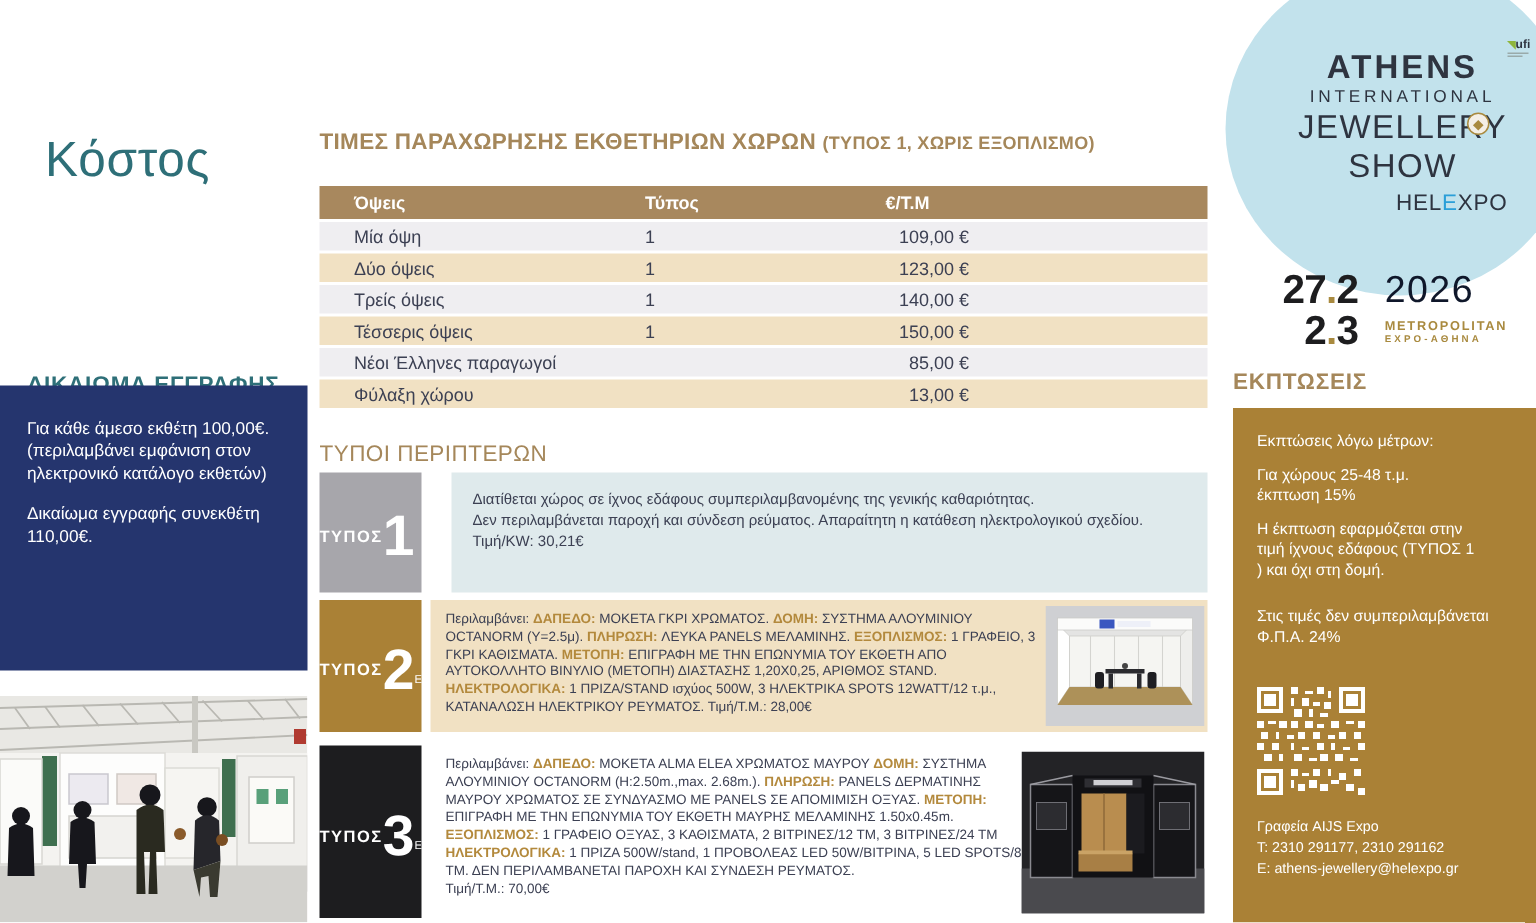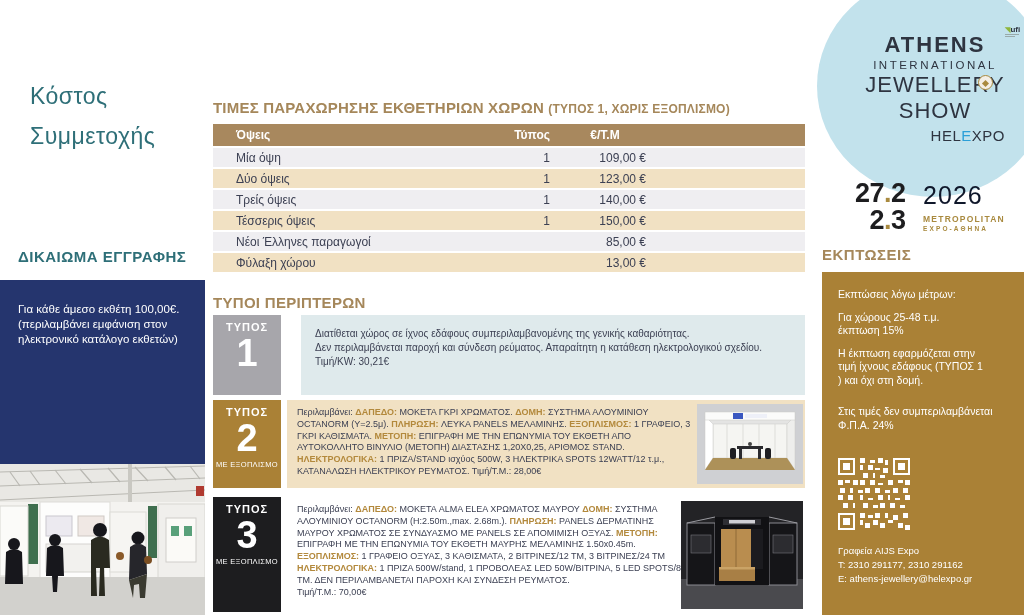--- a/index.html
+++ b/index.html
@@ -8,42 +8,42 @@
     --c-text_navy:#3c4053; --c-gold_box:#aa8136; --c-type1_label_bg:#a7a6ab;
     --c-type1_content_bg:#dfeaec; --c-type3_label_bg:#1d1d1f; --c-circle_blue:#c2e2ec;
     --c-helexpo_blue:#2b9fd8; --c-label_gold:#b3893c; --c-date_dot_gold:#a98a3f;
   }
   *{box-sizing:border-box;margin:0;padding:0}
   html,body{width:1024px;height:615px}
   body{font-family:"Liberation Sans",sans-serif;background:#fff;position:relative;overflow:hidden;color:var(--c-text_navy)}
   .abs{position:absolute}
 
   
-  .main-title{left:30px;top:76px;font-size:23px;line-height:40px;color:var(--c-teal);font-weight:normal;letter-spacing:.5px}
+  .main-title{left:30px;top:86px;font-size:33px;line-height:40px;color:var(--c-teal);font-weight:normal;letter-spacing:.5px}
   .left-heading{left:18px;top:248px;font-size:15px;color:var(--c-teal);font-weight:bold;letter-spacing:.5px}
-  .reg-box{left:0;top:280px;width:205px;height:190px;background:var(--c-navy_box);color:#fff;padding:22px 18px;font-size:11.5px;line-height:15px}
+  .reg-box{left:0;top:257px;width:205px;height:190px;background:var(--c-navy_box);color:#fff;padding:22px 18px;font-size:11.5px;line-height:15px}
   .reg-box p{margin-bottom:12px}
   .photo{left:0;top:464px;width:205px;height:151px;overflow:hidden}
 
   
-  .prices-heading{left:213px;top:99px;font-size:15px;font-weight:bold;color:var(--c-brown_heading);letter-spacing:.2px}
+  .prices-heading{left:213px;top:86px;font-size:15px;font-weight:bold;color:var(--c-brown_heading);letter-spacing:.2px}
   .prices-heading .note{font-size:12px;font-weight:bold}
   .price-table{left:213px;top:124px;width:592px;font-size:12px}
   .t-row{display:grid;grid-template-columns:1fr 120px 110px 145px;align-items:center;height:19px;margin-bottom:2px}
   .t-head{height:22px;background:var(--c-table_header_bg);color:#fff;font-weight:bold}
   .t-row .c1{padding-left:23px}
-  .t-row .c2{text-align:right}
+  .t-row .c2{text-align:left}
   .t-row .c3{text-align:right;padding-right:14px}
   .t-head .c3{text-align:center;padding-right:0}
   .row-a{background:var(--c-row_gray)}
   .row-b{background:var(--c-row_tan)}
 
-  .types-heading{left:213px;top:294px;font-size:15px;font-weight:bold;color:var(--c-brown_heading);letter-spacing:.3px}
-
-  .type-label{width:68px;color:#fff;text-align:center;display:flex;flex-direction:column;align-items:center;justify-content:flex-start;padding-top:6px}
+  .types-heading{left:213px;top:294px;font-size:15px;font-weight:normal;color:var(--c-brown_heading);letter-spacing:.3px}
+
+  .type-label{width:68px;color:#fff;text-align:center;display:flex;align-items:center;justify-content:flex-start;padding-top:6px}
   .type-label .tl-word{font-size:11px;font-weight:bold;letter-spacing:1px}
   .type-label .tl-num{font-size:38px;font-weight:bold;line-height:40px}
   .type-label .tl-sub{font-size:7.5px;letter-spacing:.3px;margin-top:2px}
   .type-row{display:flex}
   .type1{left:213px;top:315px;width:592px;height:80px}
   .type1 .type-label{background:var(--c-type1_label_bg);height:80px}
   .type1 .type-content{margin-left:20px;flex:1;background:var(--c-type1_content_bg);padding:12px 14px;font-size:10px;line-height:14px}
   .type2{left:213px;top:400px;width:592px;height:88px}
   .type2 .type-label{background:var(--c-gold_box);height:88px}
   .type2 .type-content{margin-left:6px;flex:1;background:var(--c-row_tan);padding:7px 10px;font-size:9px;line-height:11.8px;position:relative}
@@ -63,21 +63,21 @@
   .logo .l2{font-size:11.5px;letter-spacing:2.5px;margin-top:1px}
   .logo .l3{font-size:22px;letter-spacing:1px;position:relative;margin-top:1px}
   .logo .l4{font-size:15px;font-weight:normal;text-align:right;padding-right:20px;margin-top:3px;letter-spacing:.5px}
   .logo .l4 .e-blue{color:var(--c-helexpo_blue)}
   .ufi{position:absolute;left:160px;top:-6px;font-size:8px;font-weight:bold;color:#2e3440;text-align:left;line-height:7px}
   .ufi .ufi-arrow{color:#8fb63c;font-size:7px}
   .ufi .ufi-bars{display:block;width:14px;border-top:1px solid #9aa;margin-top:1px}
   .gem-badge{position:absolute;left:133px;top:3px;width:15px;height:15px;border:1.5px solid #a98a3f;border-radius:50%;background:#f4efe6}
   .gem-badge:after{content:"";position:absolute;left:4px;top:4.5px;width:5px;height:5px;background:#a98a3f;transform:rotate(45deg)}
 
-  .dates{left:855px;top:180px;display:flex;align-items:center}
+  .dates{left:855px;top:180px;display:flex;align-items:flex-start}
   .dates .nums{text-align:right;font-size:27px;font-weight:bold;color:#1d1d1f;line-height:27px;letter-spacing:-.5px}
   .dates .dot{color:var(--c-date_dot_gold)}
   .dates .sep{width:1.5px;background:#1d1d1f;margin:2px 7px 2px 9px}
   .dates .year{font-size:25px;color:#0f172a;font-weight:normal;line-height:26px;letter-spacing:1px}
   .dates .venue1{font-size:8.5px;font-weight:bold;color:var(--c-date_dot_gold);letter-spacing:1.2px;margin-top:6px}
   .dates .venue2{font-size:6.5px;font-weight:bold;color:var(--c-date_dot_gold);letter-spacing:2.1px;margin-top:1px}
 
   .disc-heading{left:822px;top:246px;font-size:15px;font-weight:bold;color:var(--c-brown_heading);letter-spacing:.5px}
   .gold-box{left:822px;top:272px;width:202px;height:343px;background:var(--c-gold_box);color:#fff;padding:16px 16px;font-size:10.5px;line-height:13.5px}
   .gold-box p{margin-bottom:9px}
@@ -85,27 +85,27 @@
   .qr-wrap{margin:26px 0 10px 0}
   .contact-heading{font-size:10px;font-weight:bold;margin-bottom:4px;letter-spacing:.2px}
   .contact-line{font-size:9.5px;line-height:14px}
   a.contact-line{color:#fff;text-decoration:none;display:block}
 </style>
 </head>
 <body>
 
 <h1 class="abs main-title">
   <span>Κόστος</span><br>
-  <span>Συμμετοχής</span>
 </h1>
 
 <div class="abs left-heading">ΔΙΚΑΙΩΜΑ ΕΓΓΡΑΦΗΣ</div>
 
 <div class="abs reg-box">
   <p>Για κάθε άμεσο εκθέτη 100,00€. (περιλαμβάνει εμφάνιση στον ηλεκτρονικό κατάλογο εκθετών)</p>
+  <p>Δικαίωμα εγγραφής συνεκθέτη 110,00€.</p>
 </div>
 
 <div class="abs photo">
   <svg width="205" height="151" viewBox="0 0 205 151">
     <rect width="205" height="151" fill="#e9e8e4"></rect>
 
     <g stroke="#b9b8b2" stroke-width="1.2" fill="none">
       <path d="M0,8 L205,2"></path>
         <path d="M0,22 L205,14"></path>
         <path d="M0,36 L205,26"></path>

